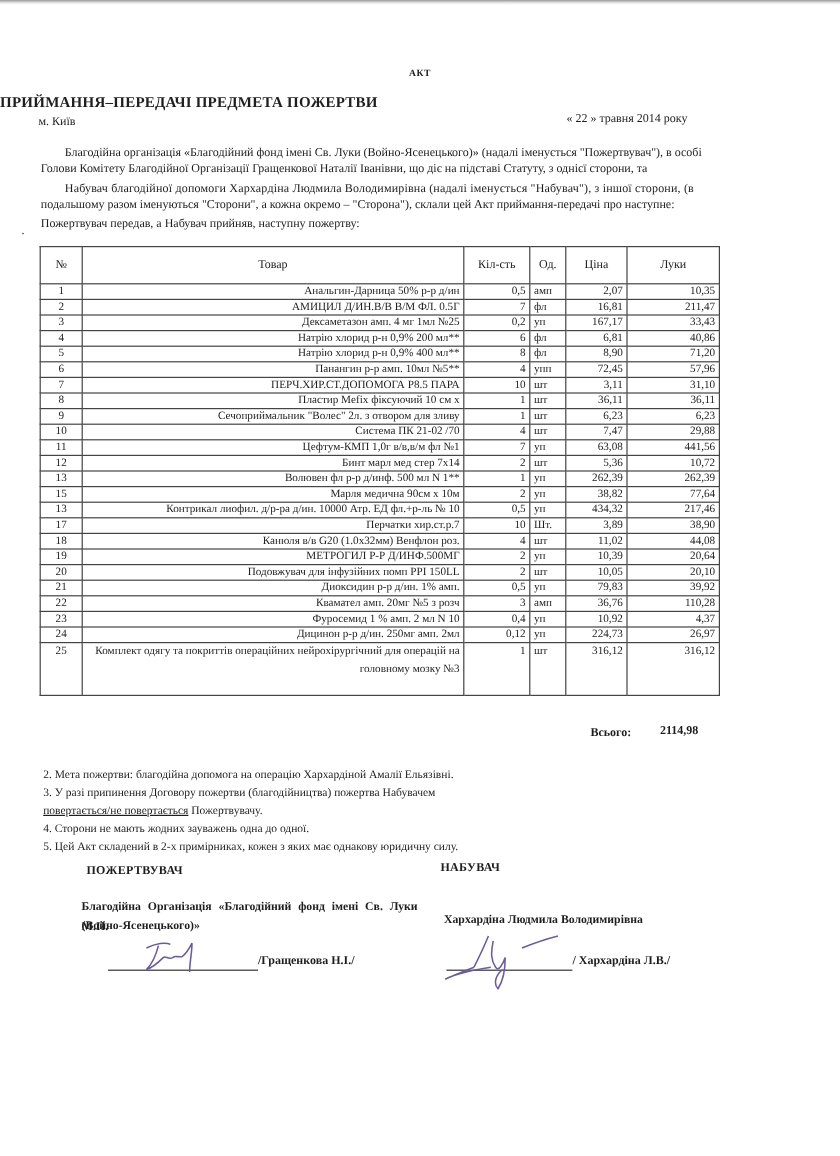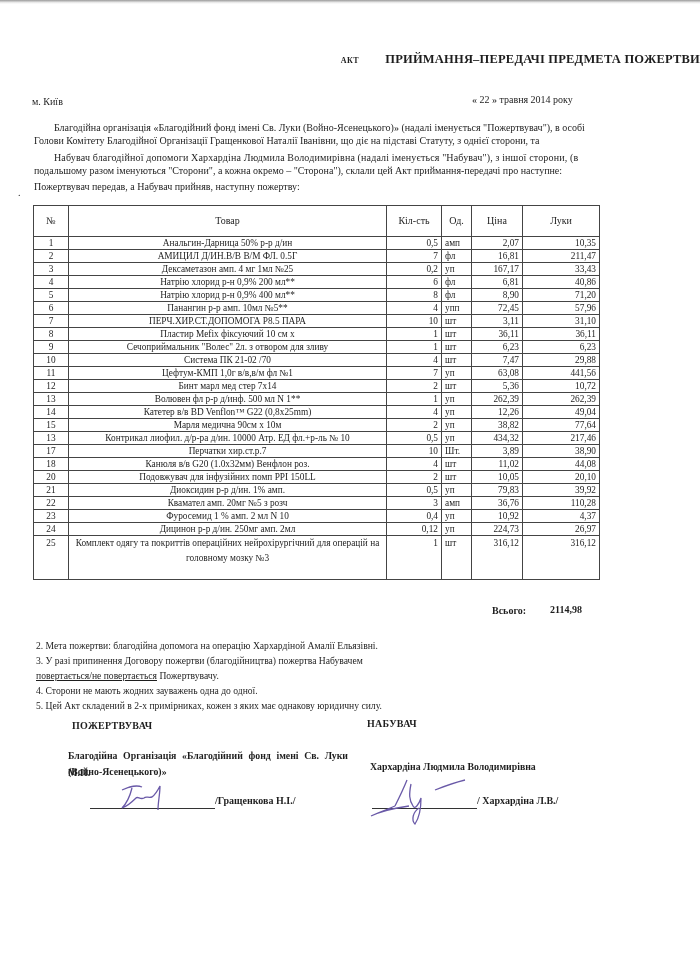--- a/index.html
+++ b/index.html
@@ -4,32 +4,32 @@
   <style>
     html, body { margin: 0; padding: 0; }
     body {
       width: 700px; height: 963px; background: #ffffff; position: relative; overflow: hidden;
       font-family: "Liberation Serif", "DejaVu Serif", serif; color: #1e1e1e;
     }
     .topshadow { position: absolute; left: 0; top: 0; width: 700px; height: 4px;
       background: linear-gradient(#9a9a9a, #e8e8e8 60%, #ffffff); }
     .abs { position: absolute; white-space: nowrap; }
     .act { left: 0; width: 700px; text-align: center; top: 56px; font-size: 8px; font-weight: bold; letter-spacing: 0.5px; }
-    .title { left: 0; width: 700px; text-align: right; top: 52px; font-size: 12.5px; font-weight: bold; letter-spacing: 0.2px; }
+    .title { left: 0; width: 700px; text-align: left; top: 78px; font-size: 12.5px; font-weight: bold; letter-spacing: 0.2px; }
     .city { left: 32px; top: 96px; font-size: 10px; }
     .date { left: 472px; top: 94px; font-size: 10px; }
     .line { position: absolute; white-space: nowrap; font-size: 10px; }
     .dot { left: 18px; top: 187px; font-size: 10px; }
 
     table.goods { position: absolute; left: 33px; top: 205px; border-collapse: collapse; font-size: 9.3px; }
     table.goods td, table.goods th { border: 1px solid #444; padding: 0 3px; height: 12px; line-height: 12px; }
     table.goods th { font-weight: normal; height: 30px; font-size: 10px; }
     table.goods { border: 1.5px solid #333; }
     .c-num { width: 28px; text-align: center; }
-    .c-name { width: 311px; text-align: center; }
+    .c-name { width: 311px; text-align: right; }
     .c-qty { width: 48px; text-align: right; }
     .c-unit { width: 23px; text-align: left; }
     .c-price { width: 44px; text-align: right; }
     .c-sum { width: 70px; text-align: right; }
     tr.tall td { height: 43px; vertical-align: top; line-height: 15px; }
     .wrap { white-space: normal; }
 
     .total-label { left: 492px; top: 605px; font-size: 10px; font-weight: bold; }
     .total-val { left: 550px; top: 604px; font-size: 10px; font-weight: bold; }
 
@@ -179,28 +179,20 @@
       </tr>
     <tr>
         <td class="c-num">13</td>
         <td class="c-name">Волювен фл р-р д/инф. 500 мл N 1**</td>
         <td class="c-qty">1</td>
         <td class="c-unit">уп</td>
         <td class="c-price">262,39</td>
         <td class="c-sum">262,39</td>
       </tr>
     <tr>
-        <td class="c-num">14</td>
-        <td class="c-name">Катетер в/в BD Venflon™ G22 (0,8x25mm)</td>
-        <td class="c-qty">4</td>
-        <td class="c-unit">уп</td>
-        <td class="c-price">12,26</td>
-        <td class="c-sum">49,04</td>
-      </tr>
-    <tr>
         <td class="c-num">15</td>
         <td class="c-name">Марля медична 90см х 10м</td>
         <td class="c-qty">2</td>
         <td class="c-unit">уп</td>
         <td class="c-price">38,82</td>
         <td class="c-sum">77,64</td>
       </tr>
     <tr>
         <td class="c-num">13</td>
         <td class="c-name">Контрикал лиофил. д/р-ра д/ин. 10000 Атр. ЕД фл.+р-ль № 10</td>
@@ -217,20 +209,28 @@
         <td class="c-price">3,89</td>
         <td class="c-sum">38,90</td>
       </tr>
     <tr>
         <td class="c-num">18</td>
         <td class="c-name">Канюля в/в G20 (1.0x32мм) Венфлон роз.</td>
         <td class="c-qty">4</td>
         <td class="c-unit">шт</td>
         <td class="c-price">11,02</td>
         <td class="c-sum">44,08</td>
+      </tr>
+    <tr>
+        <td class="c-num">19</td>
+        <td class="c-name">МЕТРОГИЛ Р-Р Д/ИНФ.500МГ</td>
+        <td class="c-qty">2</td>
+        <td class="c-unit">уп</td>
+        <td class="c-price">10,39</td>
+        <td class="c-sum">20,64</td>
       </tr>
     <tr>
         <td class="c-num">20</td>
         <td class="c-name">Подовжувач для інфузійних помп PPI 150LL</td>
         <td class="c-qty">2</td>
         <td class="c-unit">шт</td>
         <td class="c-price">10,05</td>
         <td class="c-sum">20,10</td>
       </tr>
     <tr>

